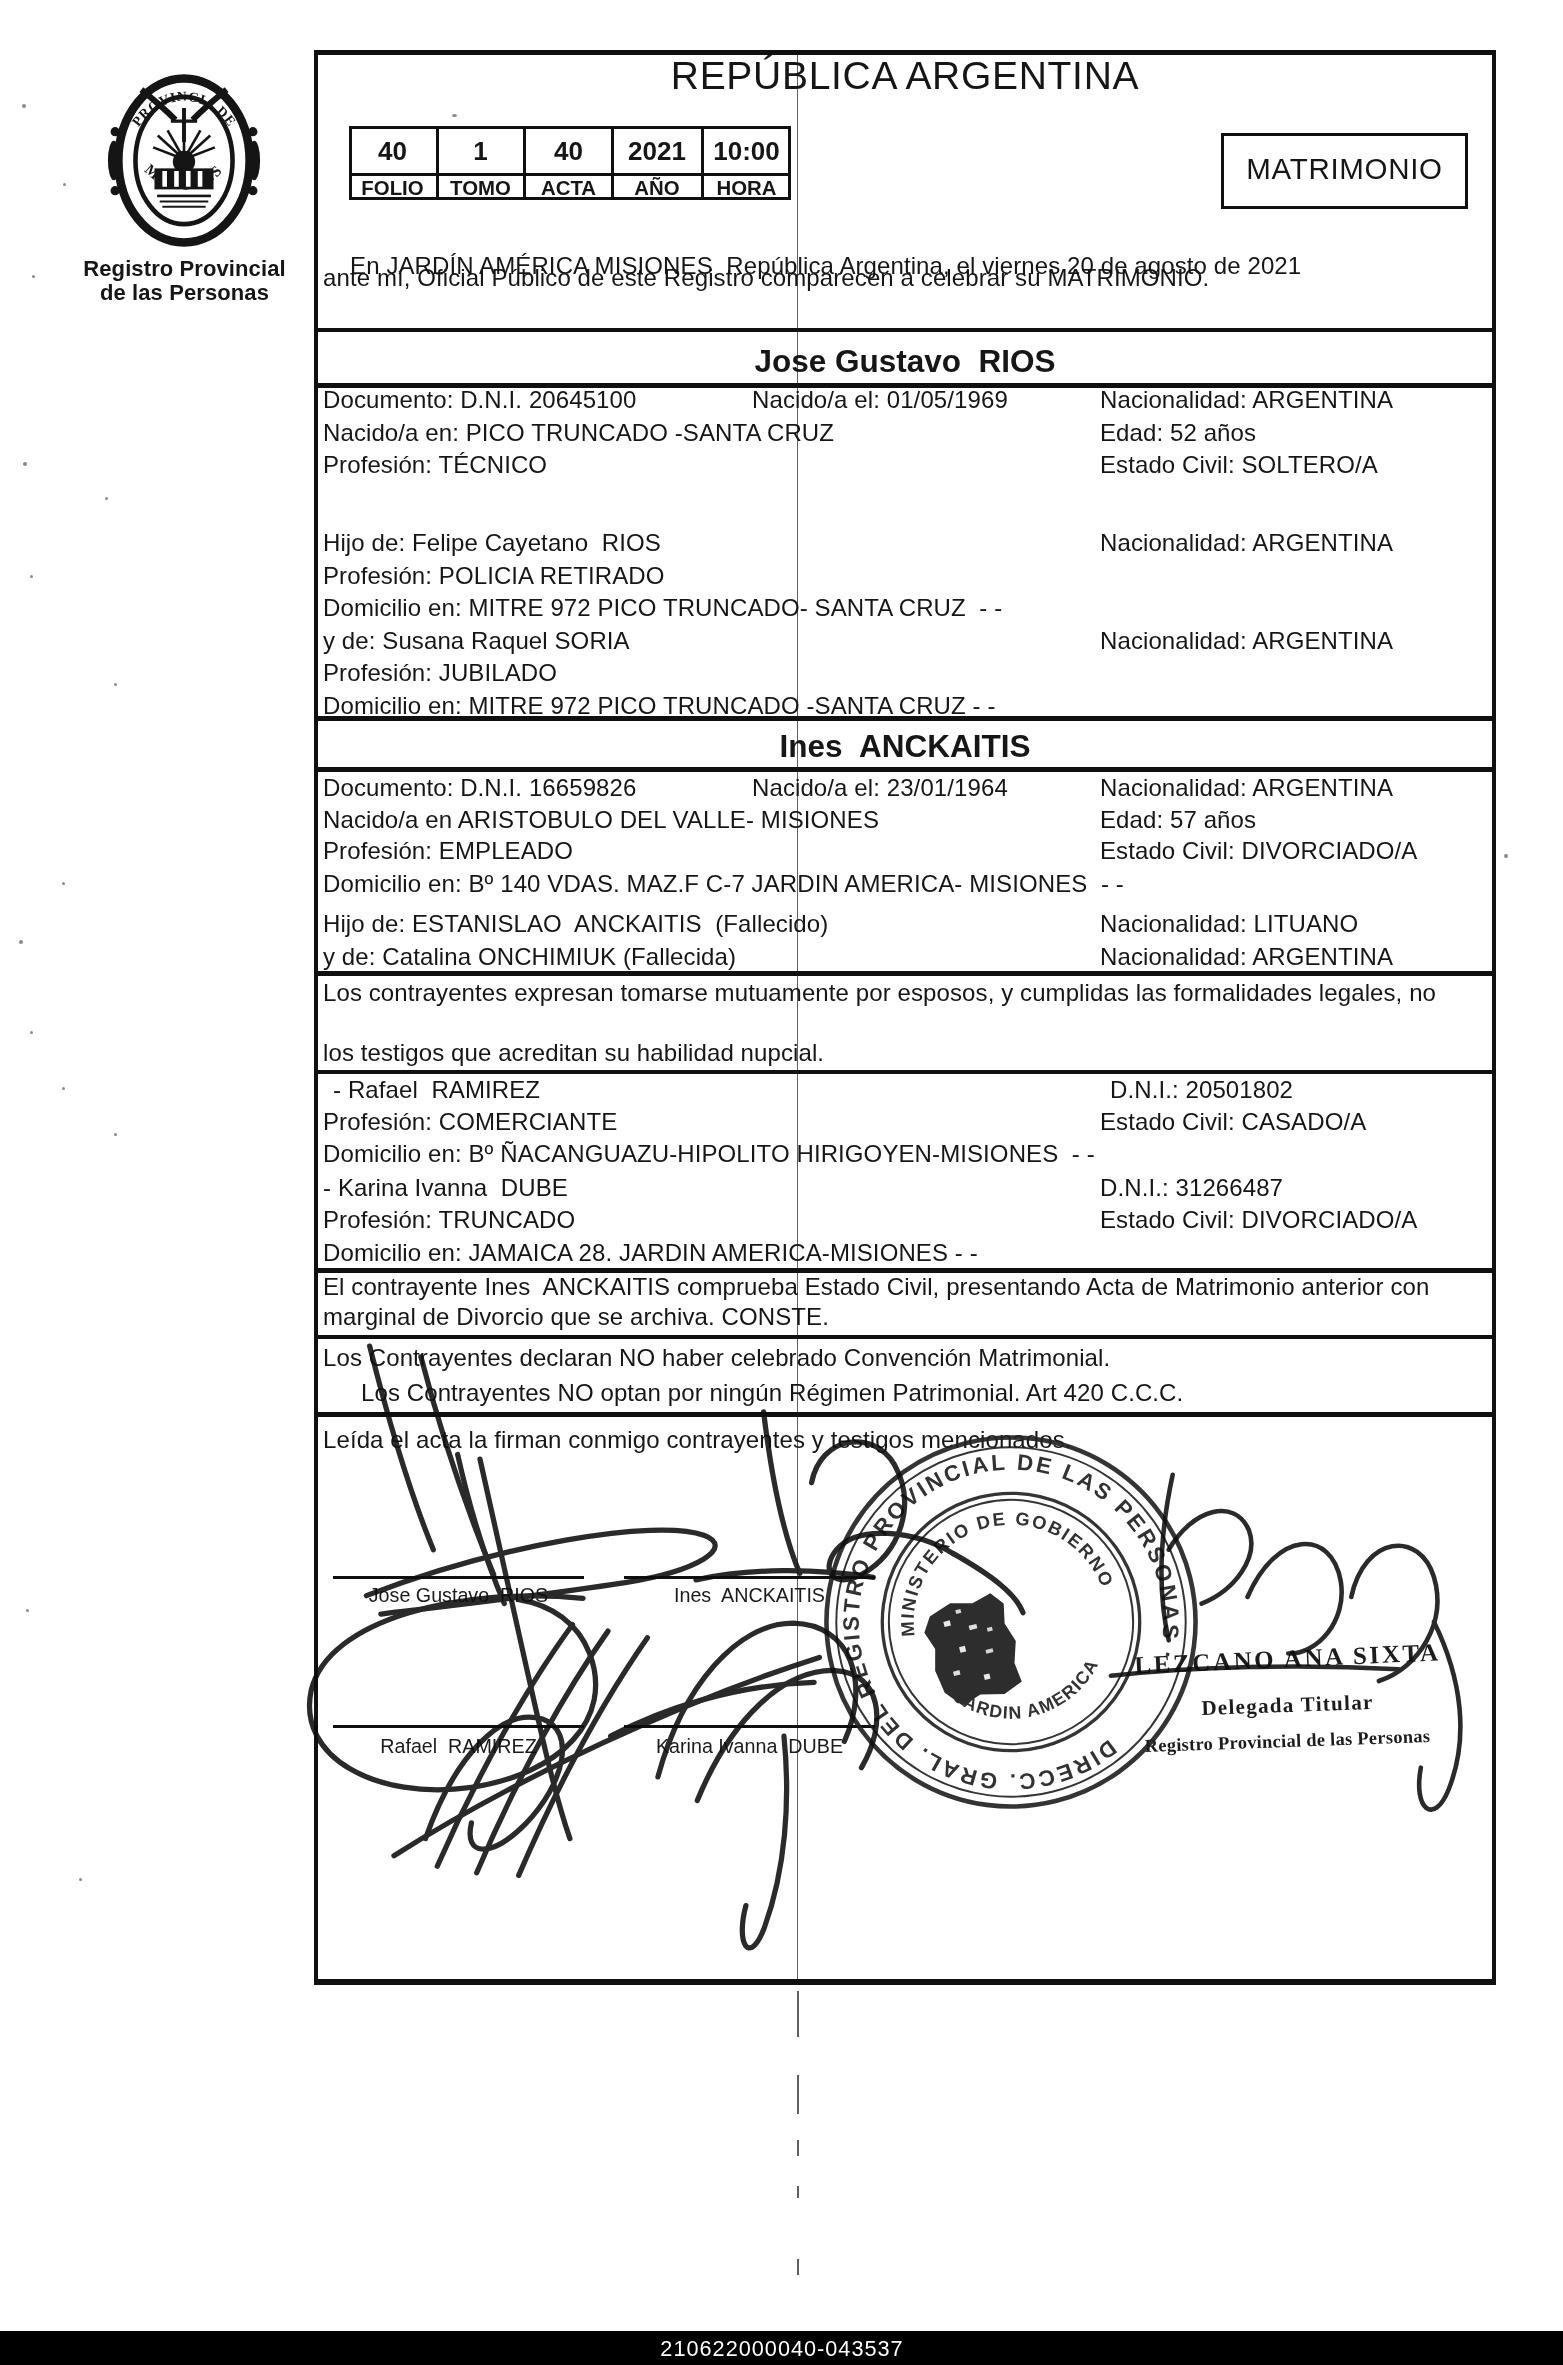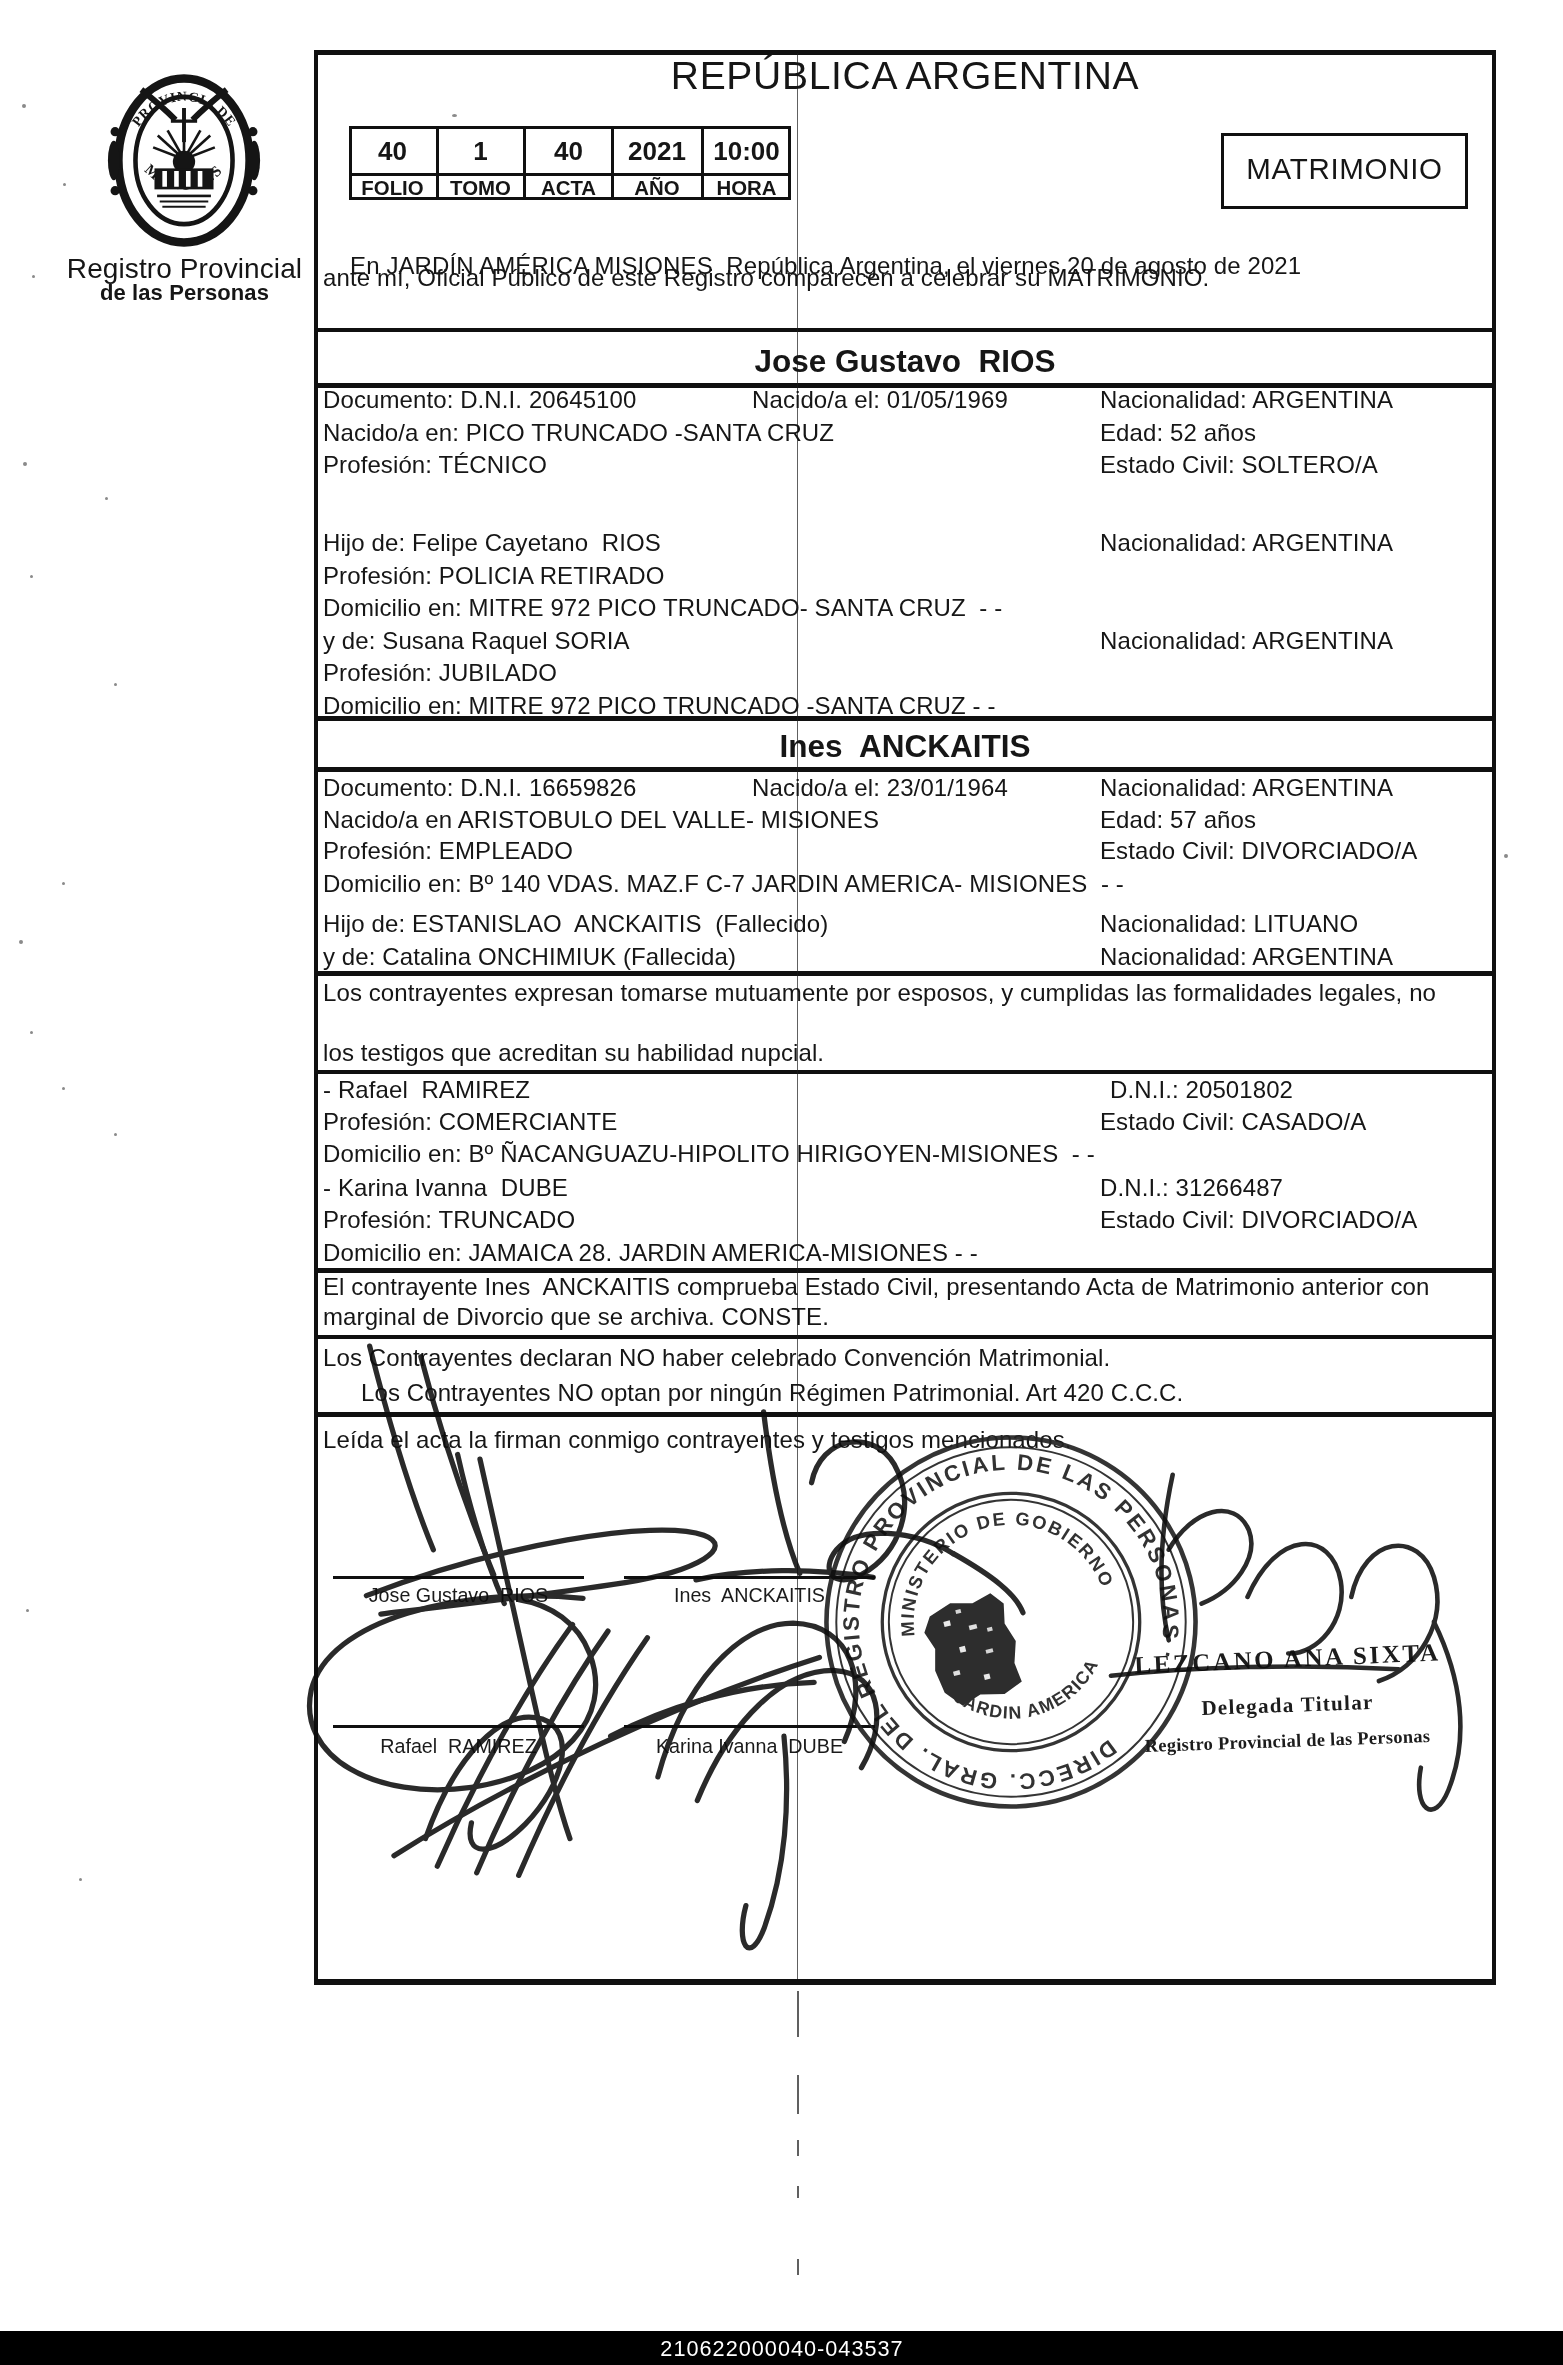--- a/index.html
+++ b/index.html
@@ -64,21 +64,21 @@
       <rect x="80" y="162" width="90" height="32" stroke="none"></rect>
       <rect x="92" y="166" width="7" height="24" fill="#ffffff" stroke="none"></rect>
       <rect x="110" y="166" width="7" height="24" fill="#ffffff" stroke="none"></rect>
       <rect x="128" y="166" width="7" height="24" fill="#ffffff" stroke="none"></rect>
       <rect x="146" y="166" width="7" height="24" fill="#ffffff" stroke="none"></rect>
       <rect x="84" y="202" width="82" height="4" stroke="none"></rect>
       <rect x="88" y="211" width="74" height="3" stroke="none"></rect>
       <rect x="92" y="219" width="66" height="3" stroke="none"></rect>
     </g>
   </svg>
-  <div class="ln ctr" style="left:53px;top:256px;width:263px;font-size:28px;font-weight:400;">Registro Provincial</div>
+  <div class="ln ctr" style="left:53px;top:256px;width:263px;font-size:22px;font-weight:700;">Registro Provincial</div>
   <div class="ln ctr" style="left:53px;top:280px;width:263px;font-size:22px;font-weight:700;">de las Personas</div>
 
   <div class="rule" style="left:314px;top:50px;width:1182px;height:4.6px;"></div>
   <div class="rule" style="left:314px;top:50px;width:3.9px;height:1935px;"></div>
   <div class="rule" style="left:1492px;top:50px;width:3.9px;height:1935px;"></div>
   <div class="rule" style="left:314px;top:1979px;width:1182px;height:5.9px;"></div>
 
   <div class="rule" style="left:314px;top:328px;width:1182px;height:3.9px;"></div>
   <div class="rule" style="left:314px;top:383px;width:1182px;height:4.6px;"></div>
   <div class="rule" style="left:314px;top:716px;width:1182px;height:5.3px;"></div>
@@ -154,21 +154,21 @@
   <div class="ln" style="left:323px;top:871px;"><span>Domicilio en: </span><b>Bº 140 VDAS. MAZ.F C-7 JARDIN AMERICA- MISIONES  - -</b></div>
 
   <div class="ln" style="left:323px;top:911px;"><span>Hijo de: </span><b>ESTANISLAO  ANCKAITIS  (Fallecido)</b></div>
   <div class="ln" style="left:1100px;top:911px;"><span>Nacionalidad: </span><b>LITUANO</b></div>
   <div class="ln" style="left:323px;top:944px;"><span>y de: </span><b>Catalina ONCHIMIUK (Fallecida)</b></div>
   <div class="ln" style="left:1100px;top:944px;"><span>Nacionalidad: </span><b>ARGENTINA</b></div>
 
   <div class="ln" style="left:323px;top:980px;">Los contrayentes expresan tomarse mutuamente por esposos, y cumplidas las formalidades legales, no</div>
   <div class="ln" style="left:323px;top:1040px;">los testigos que acreditan su habilidad nupcial.</div>
 
-  <div class="ln" style="left:323px;top:1077px;"><span>- </span><b>Rafael  RAMIREZ</b></div>
+  <div class="ln" style="left:333px;top:1077px;"><span>- </span><b>Rafael  RAMIREZ</b></div>
   <div class="ln" style="left:1100px;top:1077px;margin-left:10px;"><span>D.N.I.: </span><b>20501802</b></div>
   <div class="ln" style="left:323px;top:1109px;"><span>Profesión: </span><b>COMERCIANTE</b></div>
   <div class="ln" style="left:1100px;top:1109px;"><span>Estado Civil: </span><b>CASADO/A</b></div>
   <div class="ln" style="left:323px;top:1141px;"><span>Domicilio en: </span><b>Bº ÑACANGUAZU-HIPOLITO HIRIGOYEN-MISIONES  - -</b></div>
 
   <div class="ln" style="left:323px;top:1175px;"><span>- </span><b>Karina Ivanna  DUBE</b></div>
   <div class="ln" style="left:1100px;top:1175px;"><span>D.N.I.: </span><b>31266487</b></div>
   <div class="ln" style="left:323px;top:1207px;"><span>Profesión: </span><b>TRUNCADO</b></div>
   <div class="ln" style="left:1100px;top:1207px;"><span>Estado Civil: </span><b>DIVORCIADO/A</b></div>
   <div class="ln" style="left:323px;top:1240px;"><span>Domicilio en: </span><b>JAMAICA 28. JARDIN AMERICA-MISIONES - -</b></div>

